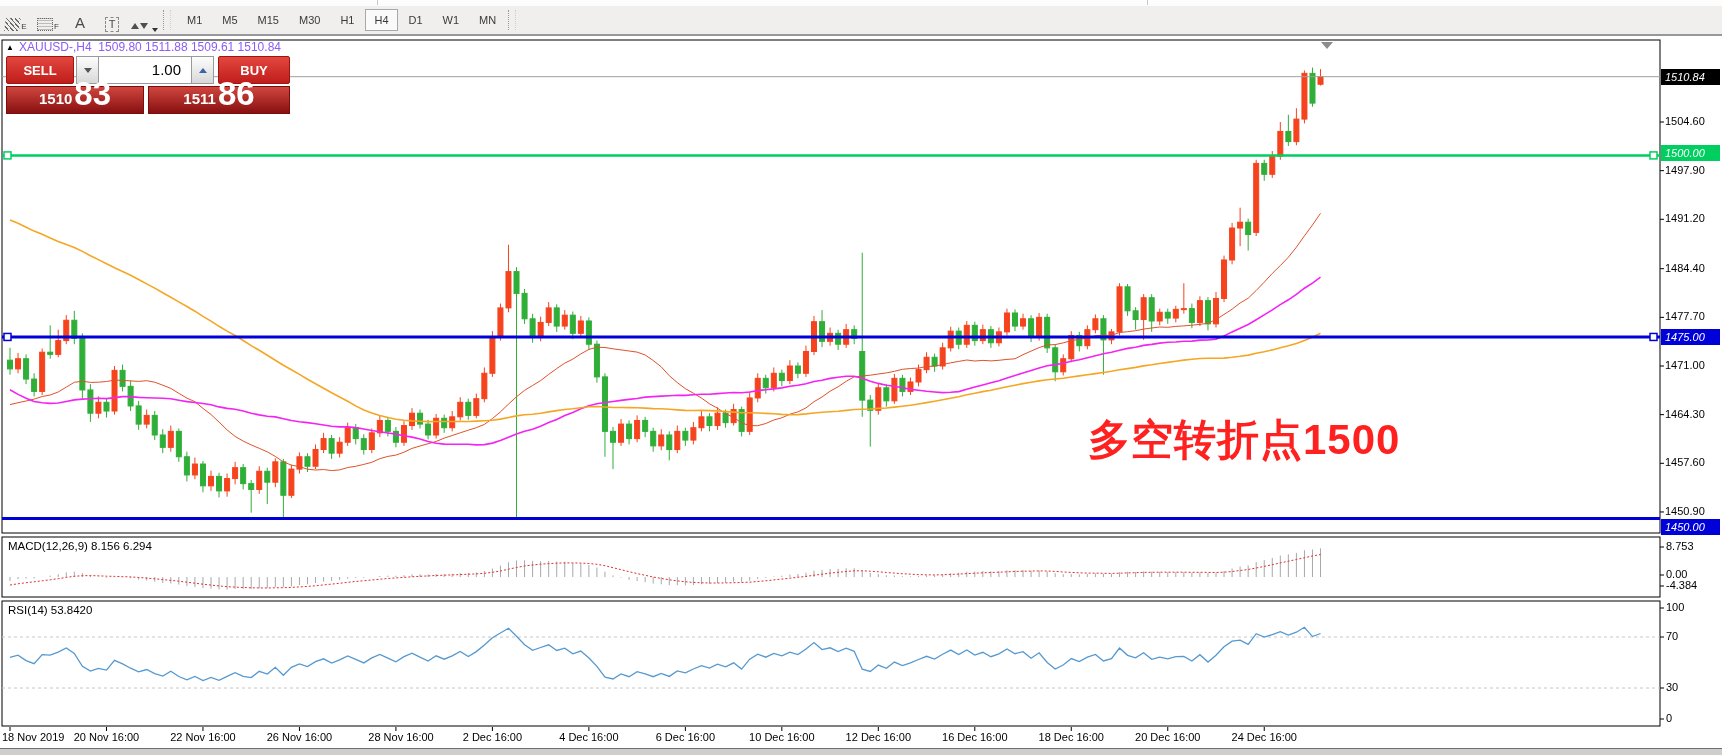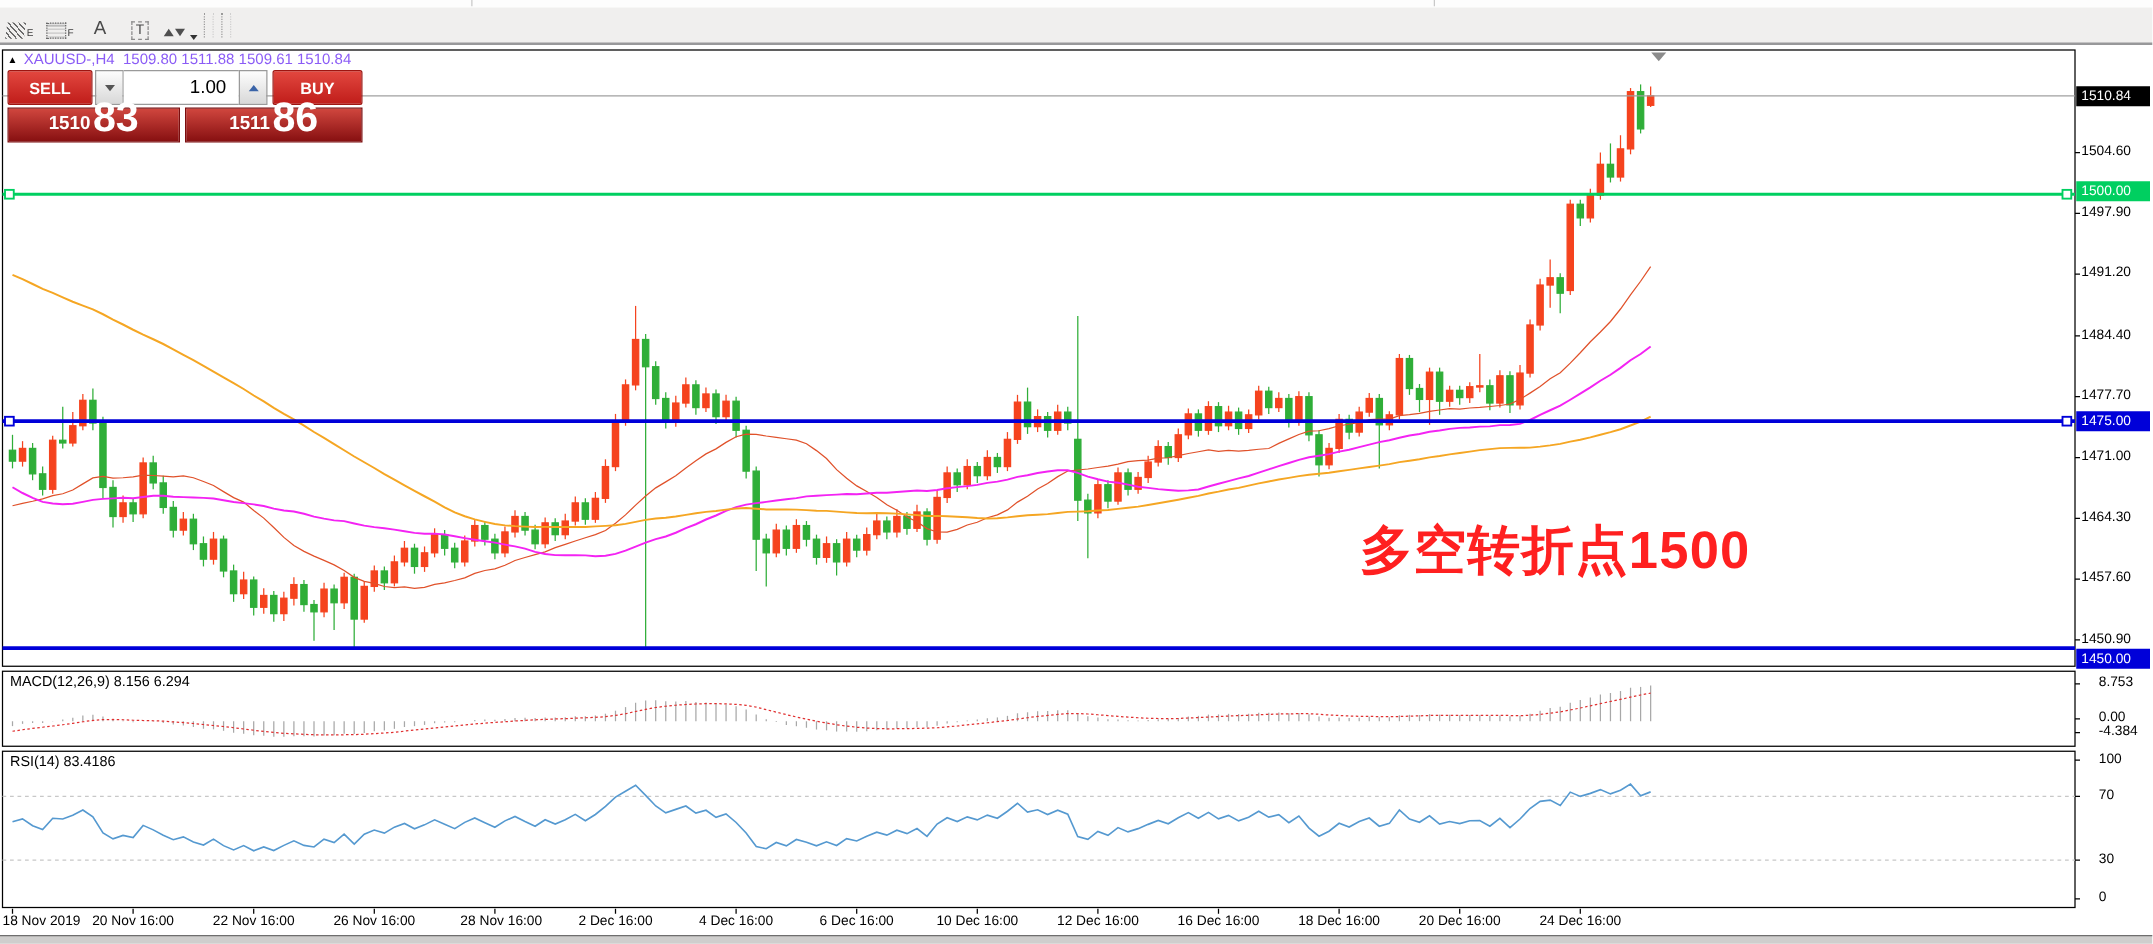--- a/index.html
+++ b/index.html
@@ -30,23 +30,23 @@
   .tfbar{display:flex;align-items:center;margin-left:2px;}
   .tf{font-size:11px;color:#3a3a3a;padding:4px 8px;border:1px solid transparent;margin:0 1px;cursor:default;}
   .tf.active{background:#fbfafa;border:1px solid #a8a8a8;}
 
   
   .abs{position:absolute;}
   .wtitle{font-size:12px;color:#8b5cf6;white-space:pre;}
   .collapse{font-size:8px;color:#000;}
   .paneltitle{font-size:11.5px;color:#000;}
   .axis-label{position:absolute;left:1665px;font-size:11px;color:#000;}
-  .scale-label{position:absolute;left:1666px;font-size:11px;color:#000;margin-left:13px;}
+  .scale-label{position:absolute;left:1666px;font-size:11px;color:#000;}
   .badge{position:absolute;left:1661px;width:59px;height:16px;font-size:11px;line-height:16px;
-    padding-left:4px;box-sizing:border-box;color:#fff;}
+    padding-left:4px;box-sizing:border-box;color:#fff;font-style:italic;}
   .date-label{position:absolute;top:731px;font-size:11px;color:#000;white-space:nowrap;}
   .annotation{position:absolute;font-size:42px;font-weight:bold;white-space:nowrap;letter-spacing:1px;}
   .bottomstrip{position:absolute;left:0;top:748px;width:1722px;height:7px;background:#cfcecd;border-top:1px solid #6e6e6e;}
 
   
   .trade{position:absolute;left:6px;top:56px;width:284px;height:70px;}
   .trow{position:absolute;left:0;top:0;width:289px;height:28px;}
   .sellbtn,.buybtn{position:absolute;top:0;height:28px;box-sizing:border-box;
     background:linear-gradient(#e2473f,#c01d1a);border:1px solid #9d1410;border-radius:2px;
     color:#fff;font-size:13px;font-weight:bold;display:flex;align-items:center;justify-content:center;cursor:pointer;}
@@ -94,20 +94,31 @@
       <span class="ttool">T</span>
     </div>
     <div class="toolbtn">
       <span class="sorttool">
         <span class="tri up"></span>
           <span class="tri dn"></span>
       </span>
       <span class="caret"></span>
     </div>
     <div class="grip"></div>
+    <div class="tfbar" id="tfbar">
+        <div class="tf">M1</div>
+        <div class="tf">M5</div>
+        <div class="tf">M15</div>
+        <div class="tf">M30</div>
+        <div class="tf">H1</div>
+        <div class="tf active">H4</div>
+        <div class="tf">D1</div>
+        <div class="tf">W1</div>
+        <div class="tf">MN</div>
+      </div>
     <div class="grip"></div>
   </div>
 
   <svg id="chart" width="1722" height="755" style="position:absolute;left:0;top:0">
       <rect x="2" y="40" width="1658" height="493" fill="#fff" stroke="#000" stroke-width="1"></rect>
       <rect x="2" y="537" width="1658" height="60" fill="#fff" stroke="#000" stroke-width="1"></rect>
       <rect x="2" y="601" width="1658" height="125" fill="#fff" stroke="#000" stroke-width="1"></rect>
       <g>
         <g>
           <line x1="10" x2="10" y1="347.84525" y2="374.7142800000003" stroke="#2fae38" stroke-width="1"></line>
@@ -999,21 +1010,21 @@
       <span class="small">1510</span>
       <span class="big">83</span>
     </div>
     <div class="bigprice buy">
       <span class="small">1511</span>
       <span class="big">86</span>
     </div>
   </div>
 
   <span class="abs paneltitle" style="left:8px;top:540px">MACD(12,26,9) 8.156 6.294</span>
-  <span class="abs paneltitle" style="left:8px;top:604px">RSI(14) 83.4186</span>
+  <span class="abs paneltitle" style="left:8px;top:604px">RSI(14) 53.8420</span>
 
   <span class="annotation" style="left:1088px;top:412px;color:#ff2020">多空转折点1500</span>
 
   <div class="badge" style="top:69px;background:#000">1510.84</div>
   <div class="badge" style="top:145px;background:#00cf60">1500.00</div>
   <div class="badge" style="top:329px;background:#0000d9">1475.00</div>
   <div class="badge" style="top:519px;background:#0000d9">1450.00</div>
 
   <div class="bottomstrip"></div>
 <div class="axis-label" style="top:115.00016000000068px">1504.60</div>

